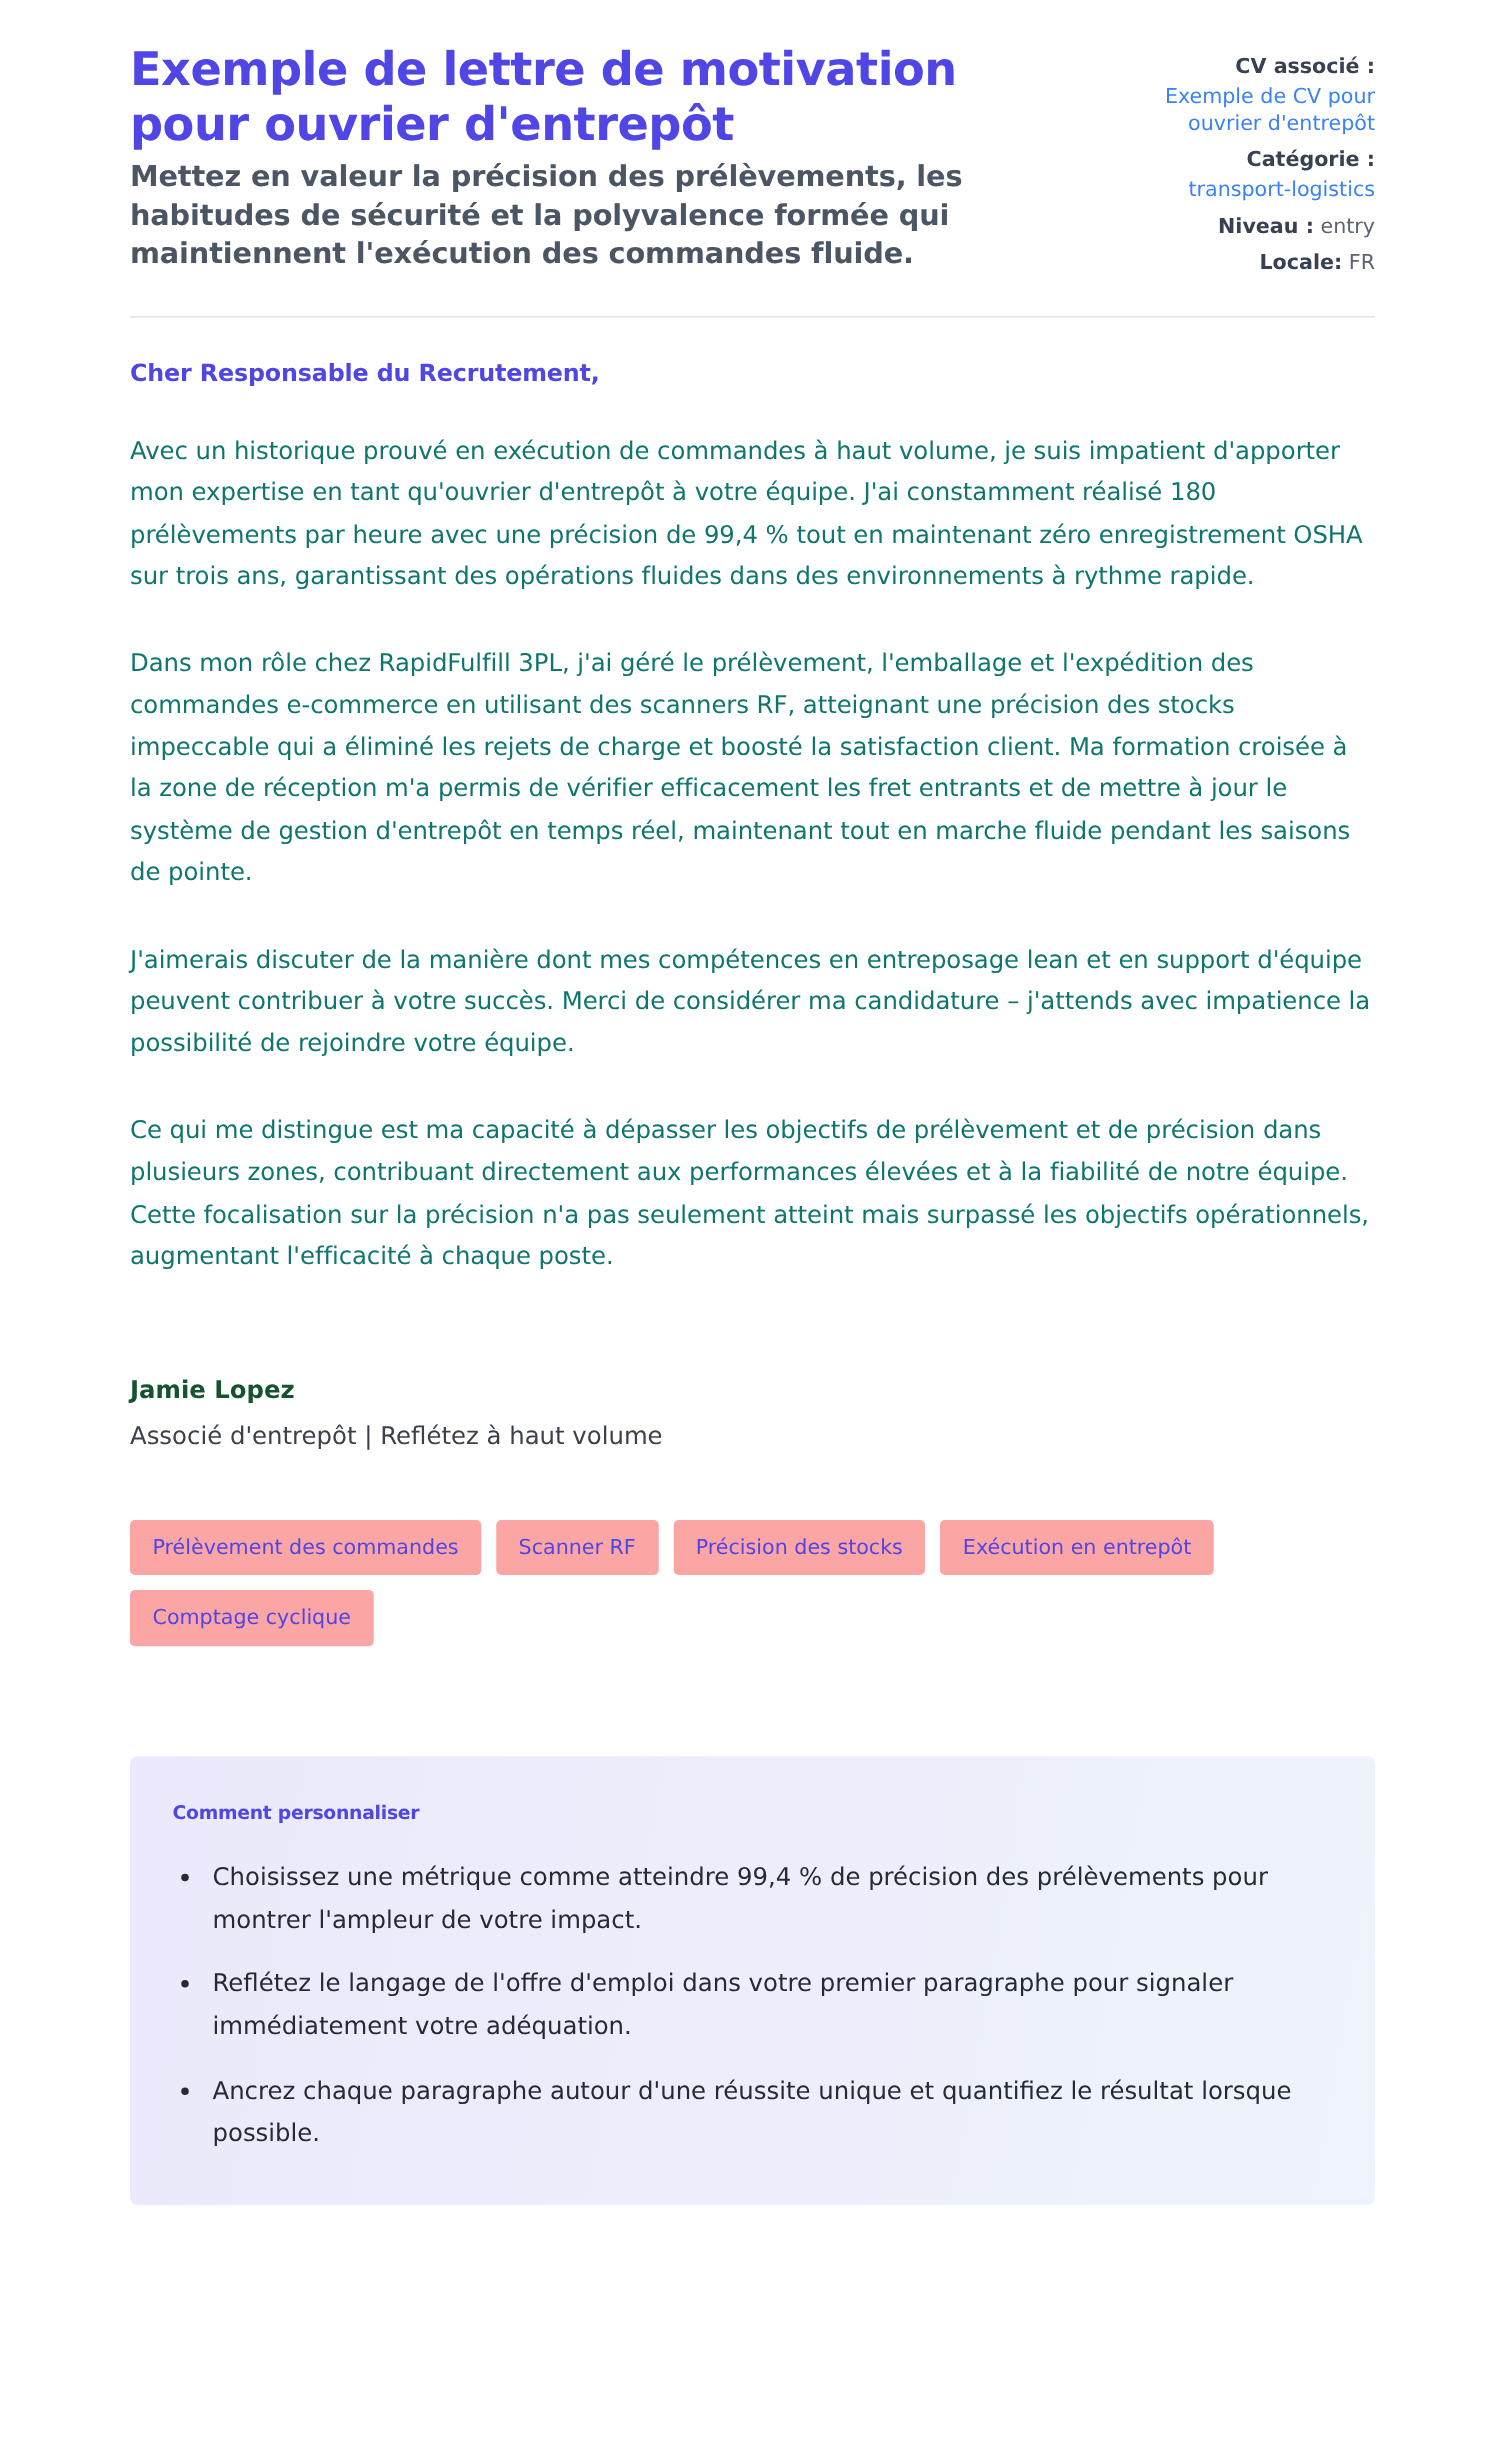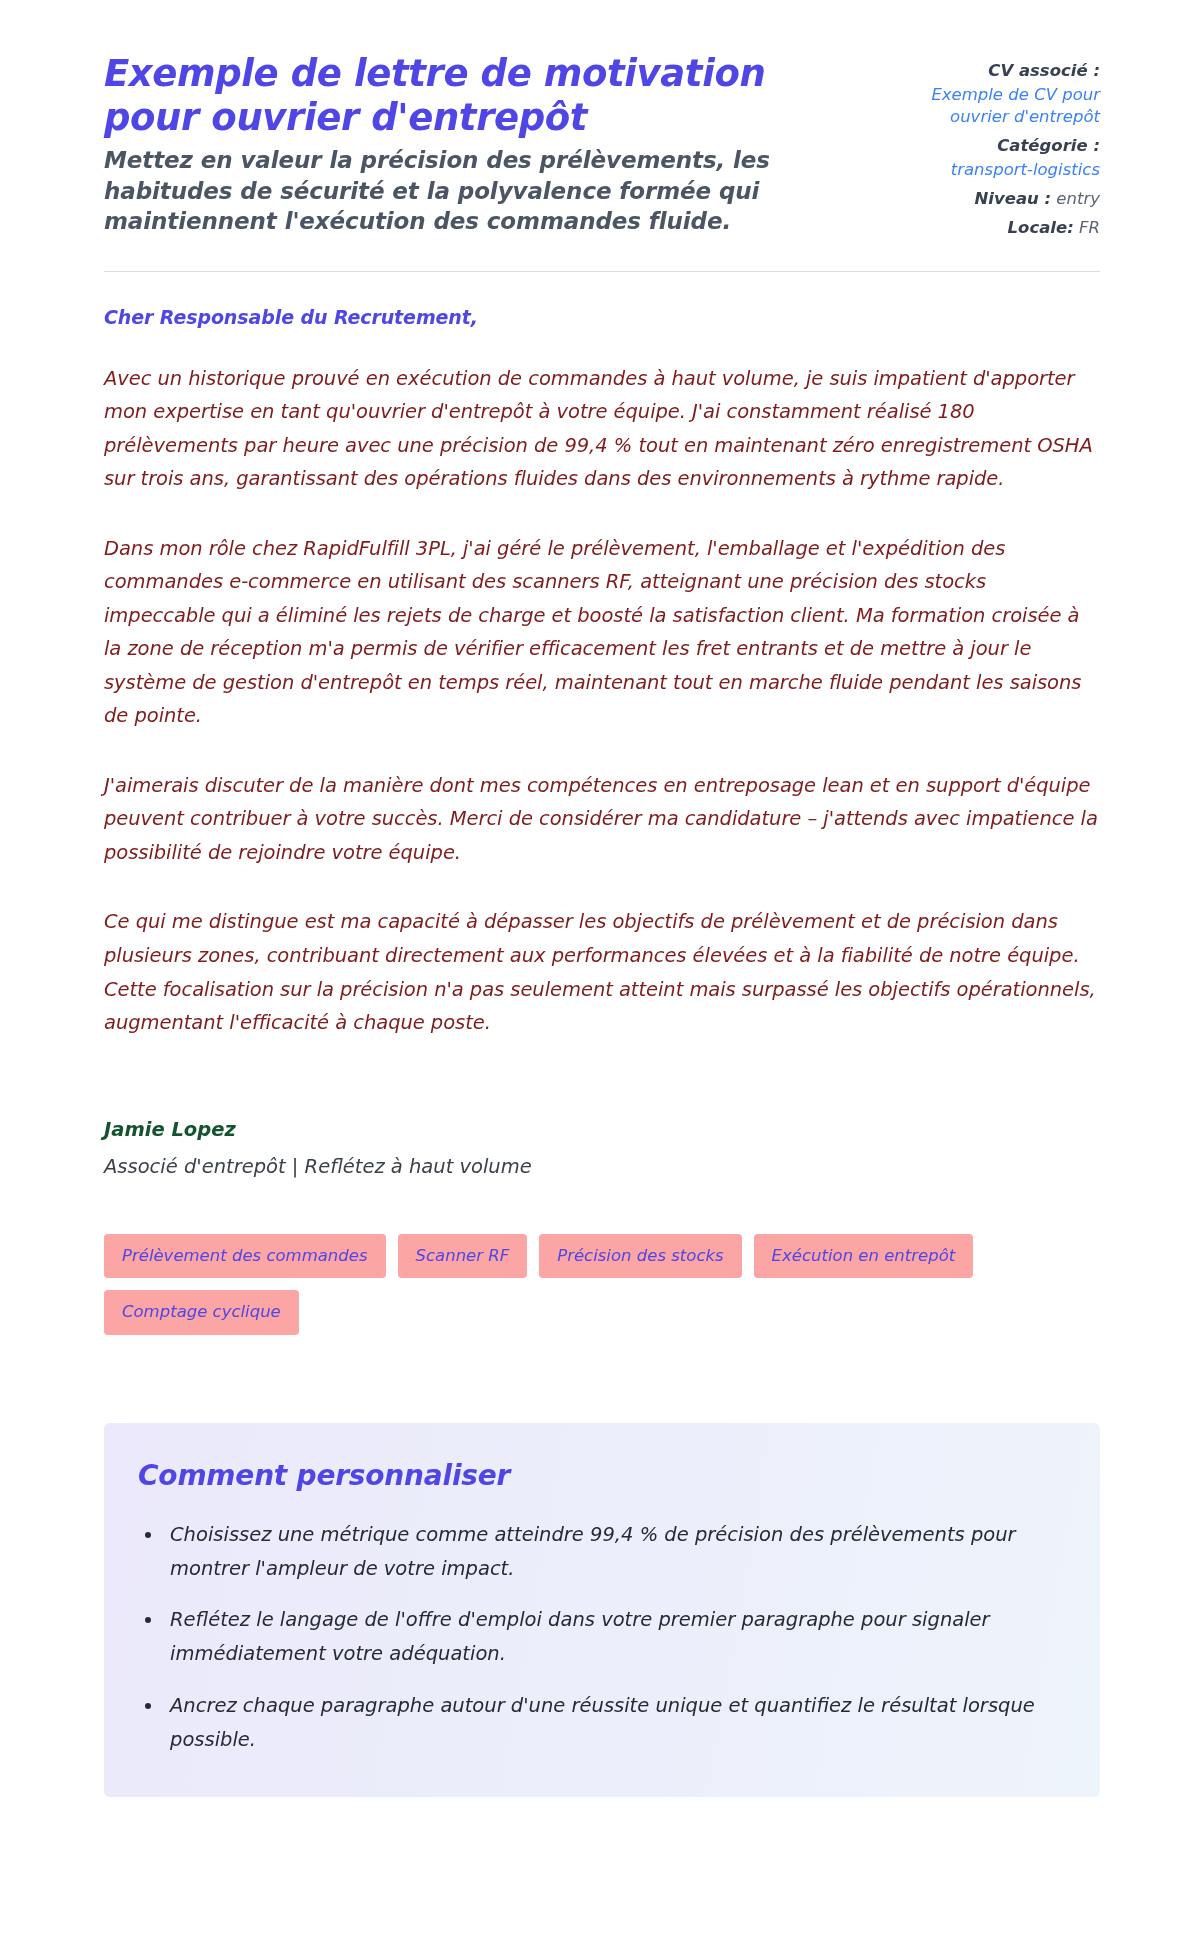--- a/index.html
+++ b/index.html
@@ -10,22 +10,21 @@
   body {
     width: 1200px;
     min-height: 1954px;
     font-family: "DejaVu Sans", "Liberation Sans", sans-serif;
     color: #1f2430;
     -webkit-font-smoothing: antialiased;
   }
   .page {
     width: 1200px;
     box-sizing: border-box;
-    padding: 52px 100px 40px 104px;
-    font-style: italic;
+    padding: 34px 100px 40px 104px;
   }
 
   
   .header {
     display: flex;
     align-items: flex-start;
     justify-content: space-between;
     gap: 40px;
   }
   .header-left {
@@ -83,21 +82,21 @@
     margin: 0 0 34px 0;
     font-size: 19px;
     font-weight: 700;
     color: #4f46e5;
     letter-spacing: -0.1px;
   }
   .para {
     margin: 0 0 36px 0;
     font-size: 19.5px;
     line-height: 1.72;
-    color: #7f1d1d;
+    color: #0f766e;
     letter-spacing: -0.05px;
   }
   .para:last-of-type { margin-bottom: 0; }
 
   
   .signature {
     margin-top: 78px;
   }
   .sig-name {
     margin: 0;
@@ -131,21 +130,21 @@
 
   
   .callout {
     margin-top: 88px;
     background: linear-gradient(100deg, #ebe9fb 0%, #eceefb 45%, #eef4fb 100%);
     border-radius: 6px;
     padding: 36px 44px 40px 34px;
   }
   .callout-title {
     margin: 0 0 26px 0;
-    font-size: 28px;
+    font-size: 15px;
     font-weight: 700;
     color: #4f46e5;
     letter-spacing: -0.2px;
   }
   .callout-list {
     margin: 0;
     padding-left: 26px;
     list-style: disc;
   }
   .callout-list li {

